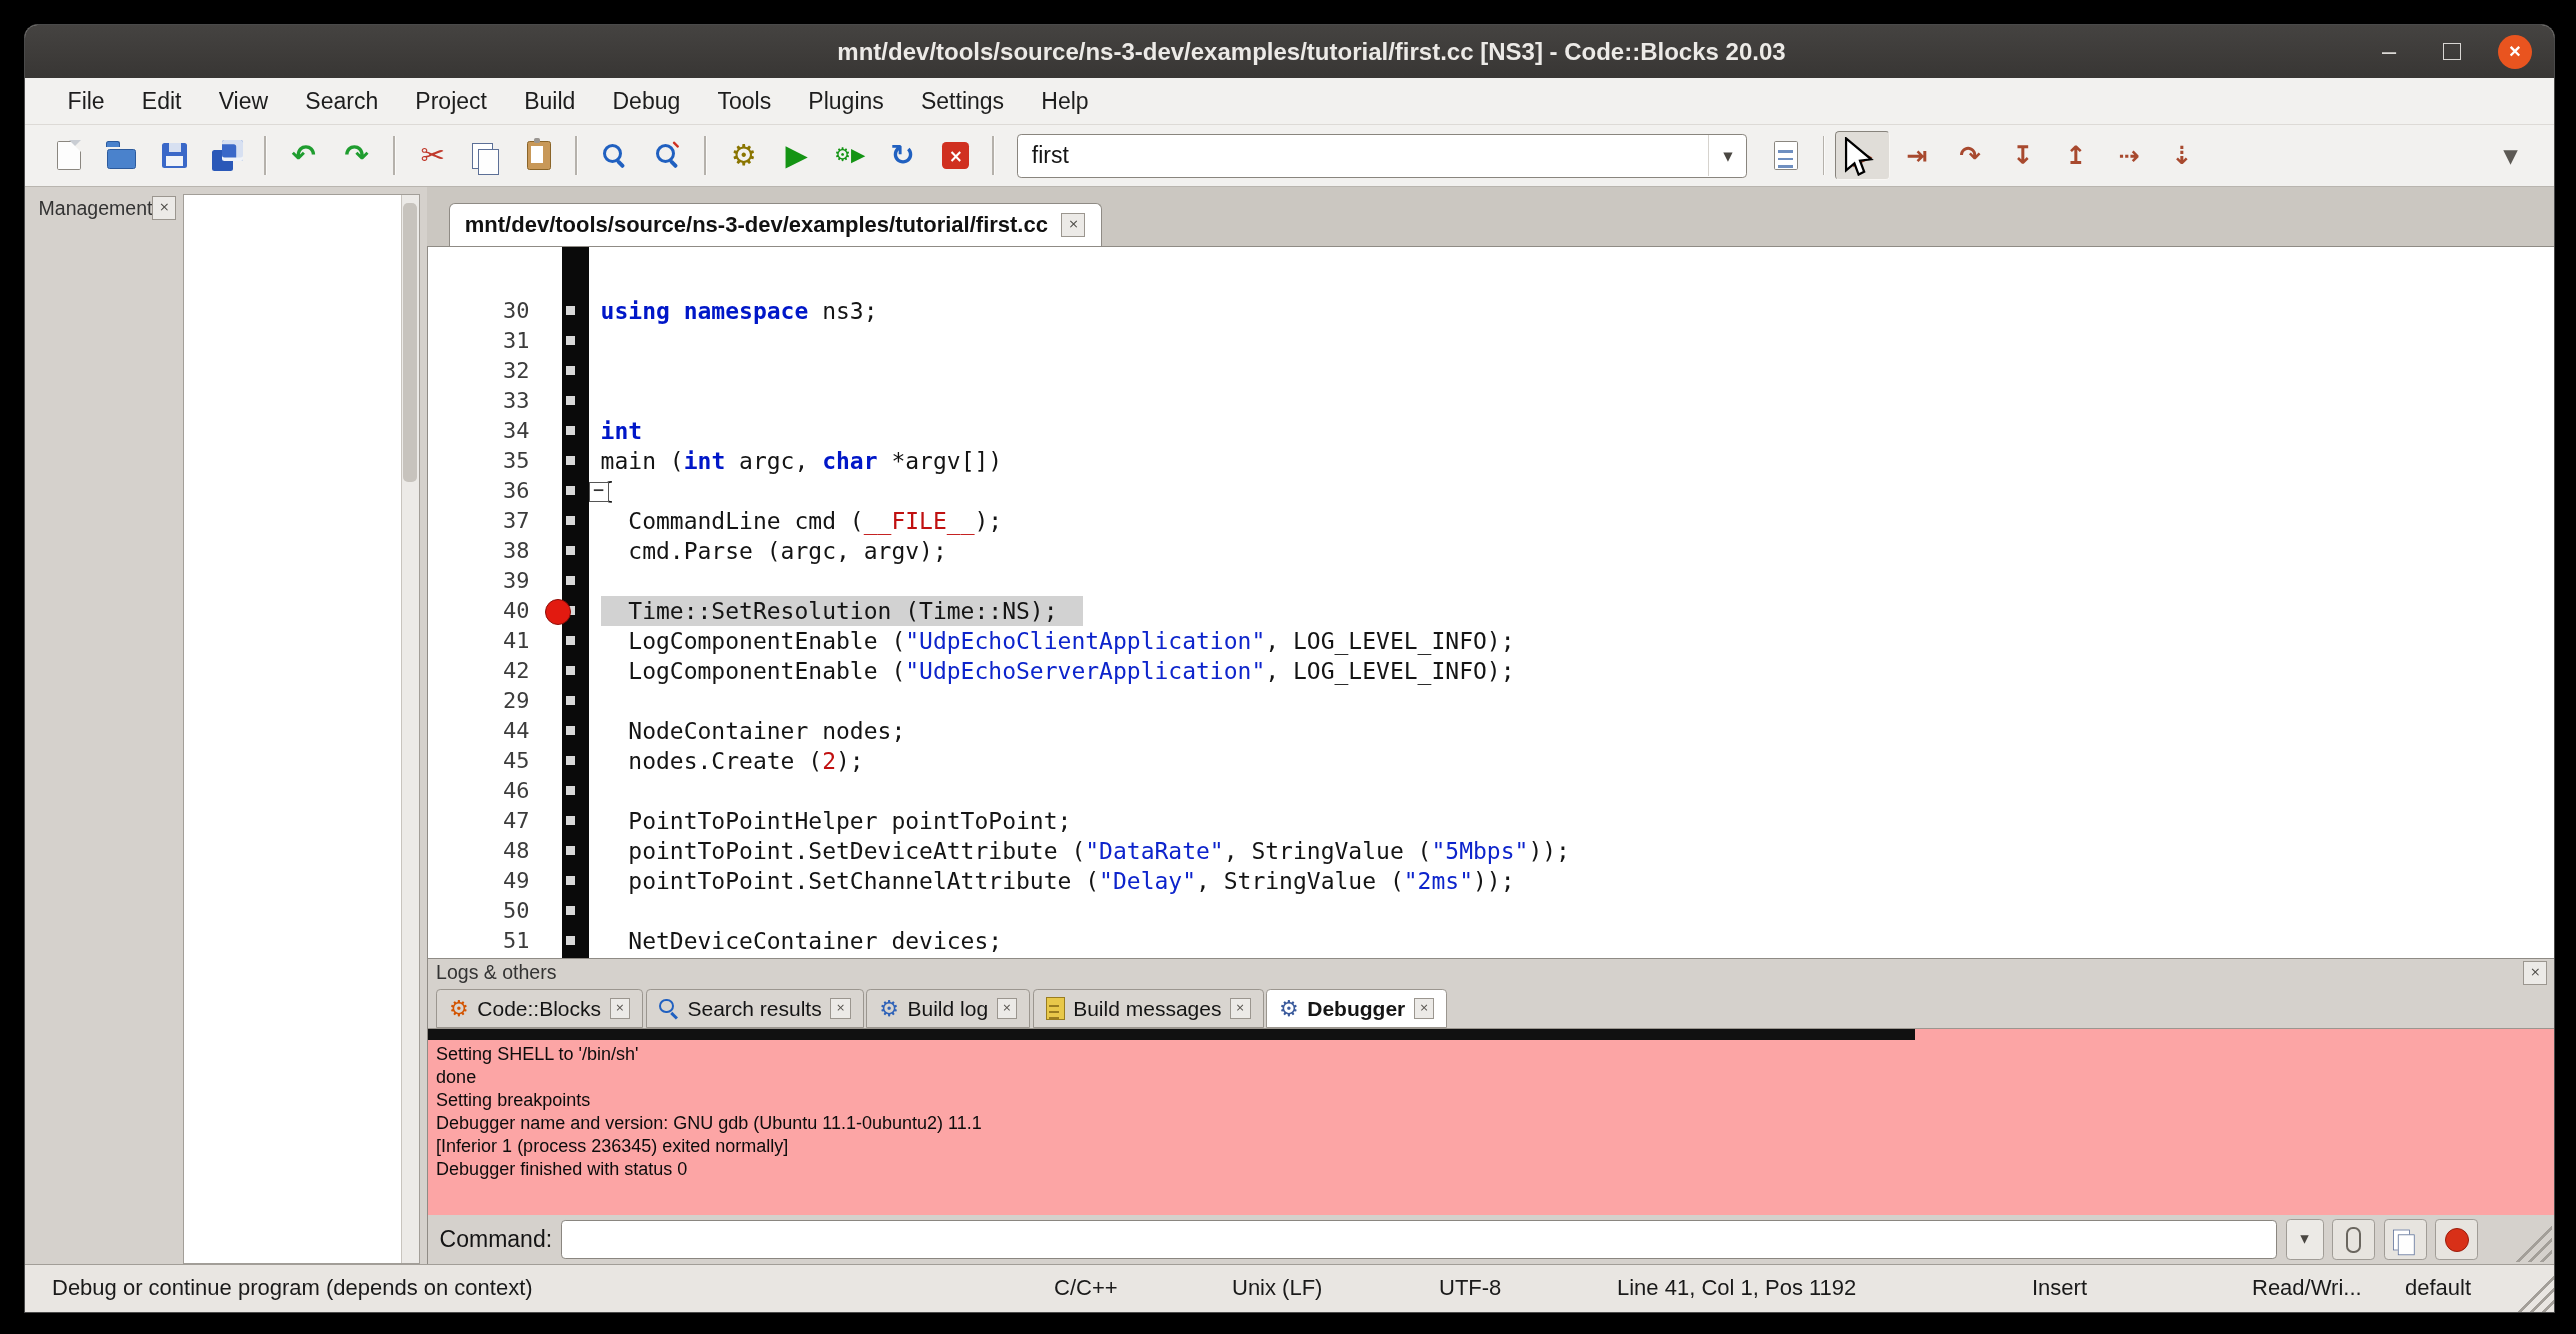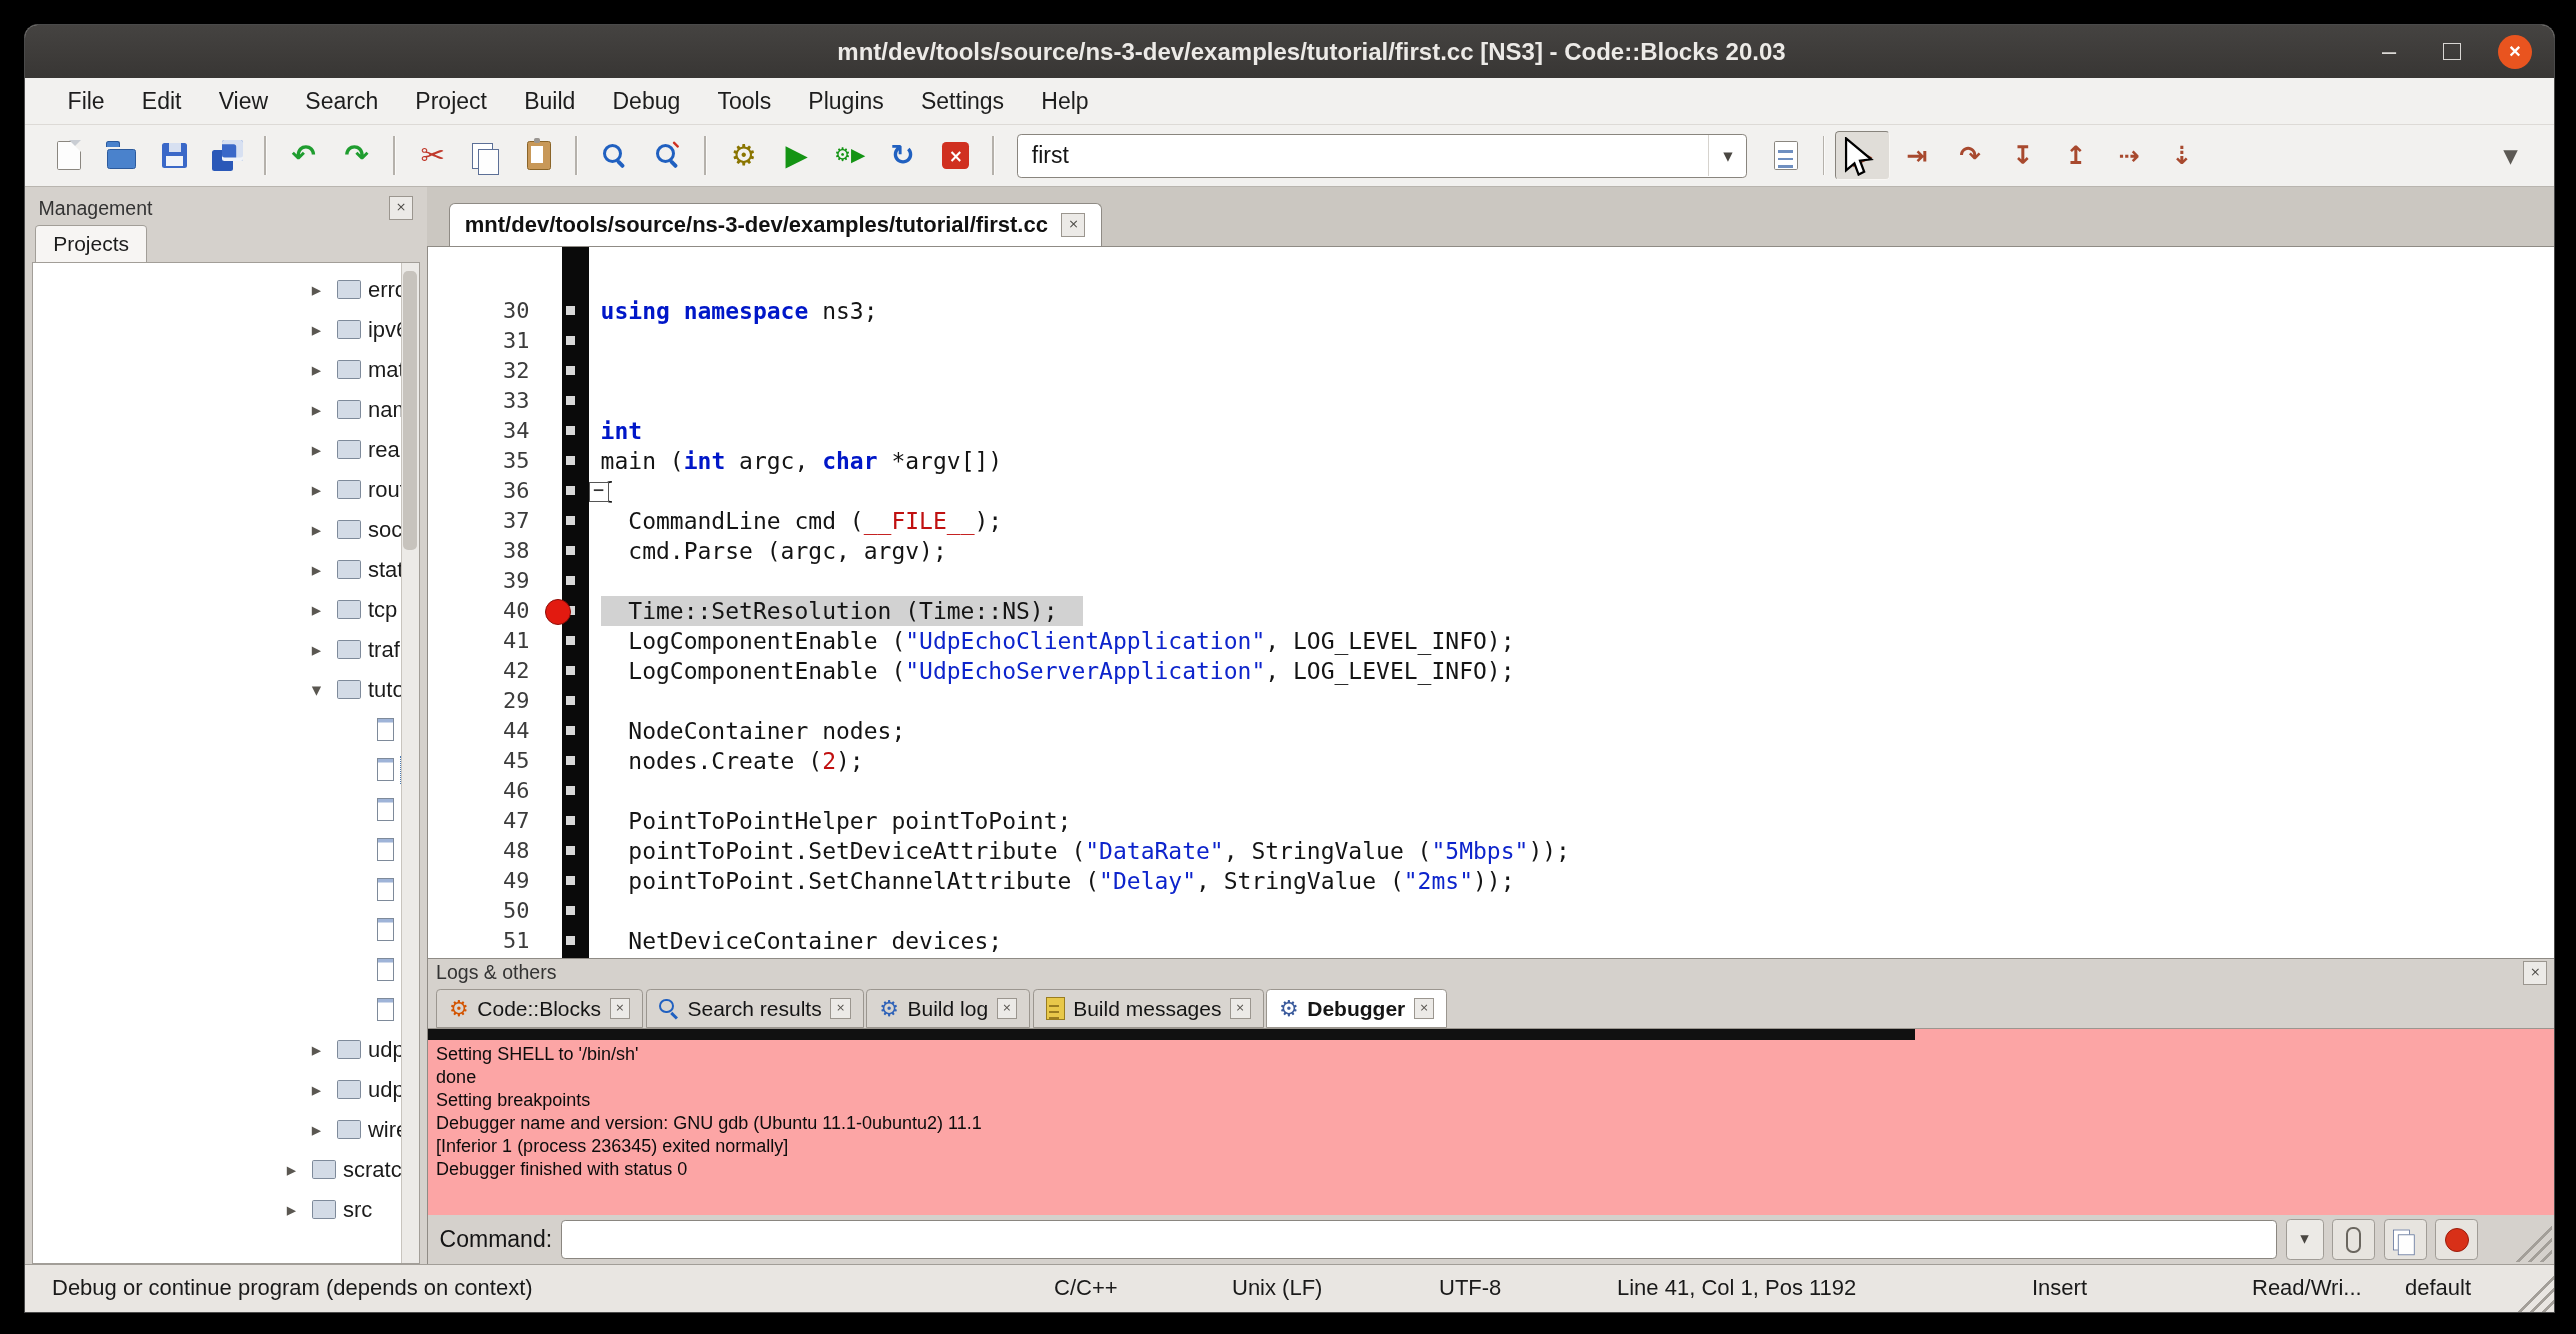--- a/index.html
+++ b/index.html
@@ -63,21 +63,21 @@
   .i-mag.plus::after{box-shadow:-12px -15.2px 0 -0.8px #d03020;}
   .i-stopbox{width:27px;height:27px;background:#d03020;border-radius:4.2px;display:flex;align-items:center;justify-content:center;color:#fff;font-size:17px;font-weight:bold;font-family:"DejaVu Sans",sans-serif;}
   .combo{width:728px;height:42px;background:#fff;border:0.8px solid #89857e;border-radius:4.2px;
          display:flex;align-items:center;margin:0 12px;flex:none;}
   .combo-text{font-size:23px;color:#141414;padding-left:13.5px;flex:1;}
   .combo-arrow{width:37px;text-align:center;color:#4a4742;font-size:18.6px;border-left:0.8px solid #d6d3ce;line-height:41px;font-family:"DejaVu Sans",sans-serif;}
   .tb-spacer{flex:1;}
   .cursor{position:absolute;left:6.8px;top:5.1px;z-index:30;pointer-events:none;}
   
   .main{flex:1;display:flex;min-height:0;}
-  .mgmt{width:388px;flex:none;margin:6.8px 0 0 6.8px;display:flex;flex-direction:column;min-height:0;}
+  .mgmt{width:388px;flex:none;margin:6.8px 0 0 6.8px;display:flex;flex-direction:row;min-height:0;}
   .mgmt-head{height:29px;display:flex;align-items:center;flex:none;}
   .mgmt-title{font-size:19.5px;color:#333;padding-left:6.8px;flex:1;}
   .small-close{width:22px;height:22px;border:0.8px solid #9b968f;background:#eceae7;color:#4c4a46;
                font-size:12.7px;line-height:20.3px;text-align:center;margin-right:6.8px;font-family:"DejaVu Sans",sans-serif;}
   .mgmt-tabs{height:39px;display:flex;align-items:flex-end;padding-left:3.4px;flex:none;}
   .mgmt-tab{height:36px;padding:0 17px;background:#f7f5f3;border:0.8px solid #a29e98;border-bottom:none;
             font-size:21px;color:#1c1c1c;display:flex;align-items:center;border-radius:4.2px 4.2px 0 0;}
   .treebox{flex:1;background:#fff;border:0.8px solid #a29e98;overflow:hidden;position:relative;padding-top:6.8px;min-height:0;}
   .tree-scroll{position:absolute;right:0;top:0;bottom:0;width:17px;background:#eceae7;border-left:0.8px solid #c8c4be;}
   .tree-thumb{position:absolute;left:1.7px;right:1.7px;top:8.5px;height:279px;background:#c7c3bd;border-radius:5.1px;}
@@ -285,23 +285,20 @@
       </div>
   </div>
 
   <div class="main">
 
     <div class="mgmt">
       <div class="mgmt-head">
         <div class="mgmt-title">Management</div>
         <div class="small-close">×</div>
       </div>
-      <div class="mgmt-tabs">
-        <div class="mgmt-tab">Projects</div>
-      </div>
       <div class="treebox">
         <div>
             <div class="tree-row" style="padding-left: 279px;">
               <div class="tree-chev">▸</div>
               <div class="tree-ico folder"></div>
               <div class="tree-label">erro</div>
             </div>
             <div class="tree-row" style="padding-left: 279px;">
               <div class="tree-chev">▸</div>
               <div class="tree-ico folder"></div>

